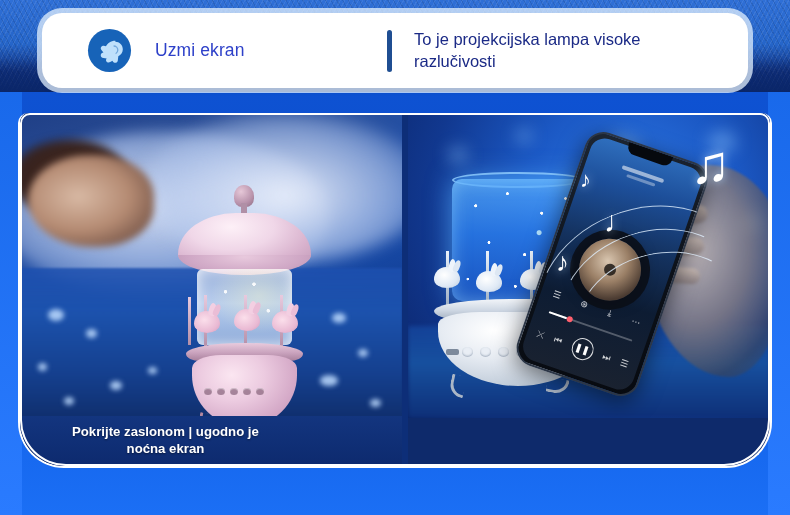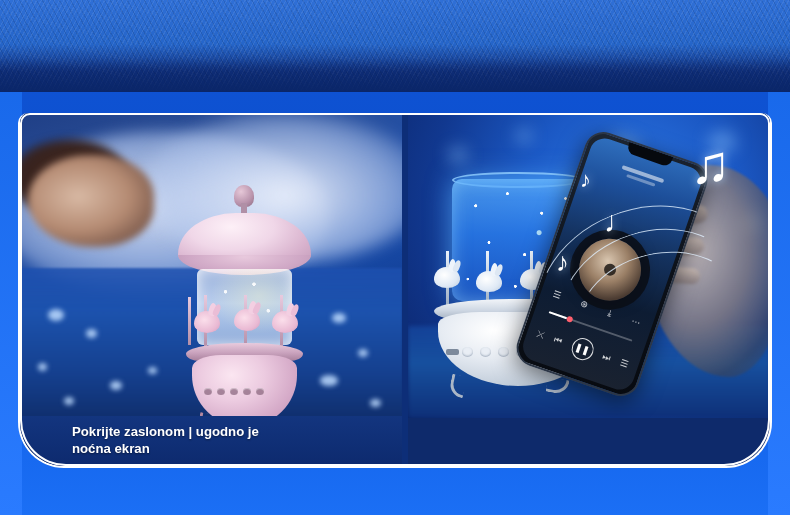--- a/index.html
+++ b/index.html
@@ -75,21 +75,21 @@
   .caption-bar {
     position:absolute; left:0; right:0; bottom:0; height:50px;
     background:linear-gradient(180deg,#11307c 0%,#0e2straight 0%,#0d2a6e 100%);
     background:linear-gradient(180deg,#13357f 0%,#0d2a6e 100%);
     display:flex; align-items:center;
   }
   .caption-text {
     color:#ffffff; font-size:13.2px; font-weight:bold; line-height:1.28;
     text-shadow:0 1px 2px rgba(0,0,0,.45);
   }
-  .pane.left  .caption-text { padding-left:52px; }
+  .pane.left  .caption-text { padding-left:52px;text-align:center; }
   .pane.right .caption-text { padding-left:13px; }
 
   
   .ph-left { position:absolute; inset:0;
     background:linear-gradient(160deg,#1f3f86 0%,#2b4f99 20%,#1b4fae 52%,#123f96 72%,#0e2f73 100%);
   }
   .bed-pillow {
     position:absolute; left:-20px; top:18px; width:330px; height:168px;
     background:radial-gradient(ellipse at 45% 45%, rgba(225,232,248,.92) 0%, rgba(176,196,234,.72) 46%, rgba(120,150,210,.25) 78%, rgba(0,0,0,0) 100%);
     filter:blur(7px); border-radius:50%;
@@ -331,20 +331,37 @@
 </head>
 <body>
 
 <div class="page">
 
   <div class="rail left"></div>
   <div class="rail right"></div>
 
   <div class="top-band"></div>
 
+  <div class="header-pill">
+
+    <div class="brand">
+      <span class="brand-icon">
+        <svg viewBox="0 0 48 48" width="47" height="47">
+          <circle cx="24" cy="24" r="22" fill="#1763b8"></circle>
+          <path d="M30 14c-5 0-8 2.6-9.6 5.6-1.1-.6-2.6-.8-3.8-.2-1.6.8-2 2.6-1 3.9l2.2 2.8c-1.3.2-2.4 1-2.7 2.2-.4 1.7.9 3.2 2.8 3.4l3.2.4c-.7.8-.9 1.9-.4 2.8.7 1.3 2.5 1.7 4 .9l2.4-1.3c.2 1 1 1.8 2.1 2 1.6.3 3.1-.8 3.3-2.4l.5-4.3c2.7-1.3 4.6-4 4.6-7.2 0-4.3-3.4-7.6-7.6-7.6z" fill="#bfe0fb"></path>
+          <path d="M28.2 19.4c2.4 0 4.3 1.9 4.3 4.2 0 1.6-.9 3-2.2 3.7" fill="none" stroke="#1763b8" stroke-width="1.3" opacity=".45"></path>
+        </svg>
+      </span>
+      <span class="brand-label">Uzmi ekran</span>
+    </div>
+
+    <div class="divider-bar"></div>
+
+    <div class="headline">To je projekcijska lampa visoke razlučivosti</div>
+  </div>
 
   <div class="media-card">
     <div class="panes">
 
       <div class="pane left">
         <div class="photo">
           <div class="ph-left">
             <div class="bed-pillow"></div>
             <div class="pillow2"></div>
             <div class="child-hair"></div>

